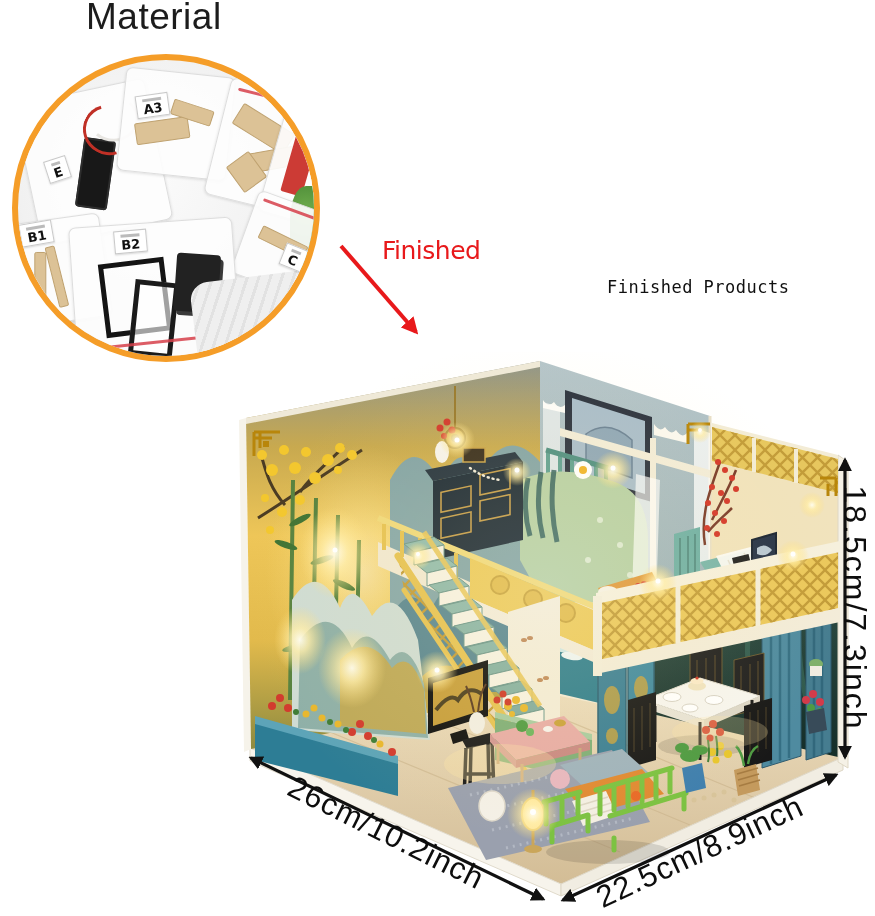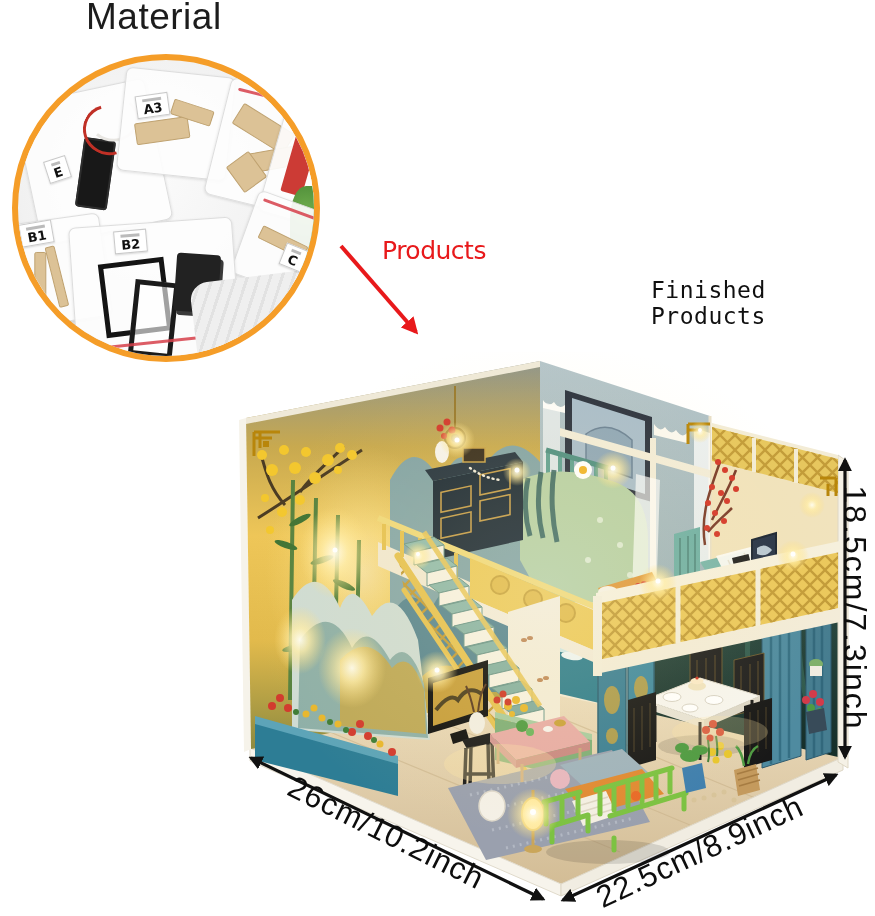--- a/index.html
+++ b/index.html
@@ -4,22 +4,22 @@
 <style>
   html,body{margin:0;padding:0;background:#ffffff;}
   body{position:relative;width:875px;height:916px;overflow:hidden;
        font-family:"Liberation Sans", sans-serif;}
   .abs{position:absolute;}
 
   
   .material-label{left:86px;top:-4px;font-size:37px;color:#1c1c1c;letter-spacing:.5px;}
   .handmade-label{left:382px;top:236px;font-size:25px;color:#e8191b;letter-spacing:-.5px;
                   font-family:"DejaVu Sans", sans-serif;}
-  .finished-label{left:607px;top:277px;font-size:23px;color:#101010;
-                  font-family:"DejaVu Sans Mono", monospace;letter-spacing:.5px;margin-left:44px;}
+  .finished-label{left:607px;top:277px;font-size:17px;color:#101010;
+                  font-family:"DejaVu Sans Mono", monospace;letter-spacing:.5px;}
   .dim{color:#0d0d0d;white-space:nowrap;font-family:"Liberation Sans", sans-serif;}
   .dim-height{left:854px;top:608px;font-size:32px;letter-spacing:2px;
               transform:translate(-50%,-50%) rotate(90deg);}
   .dim-left{left:386px;top:833px;font-size:31px;letter-spacing:1px;
             transform:translate(-50%,-50%) rotate(26.5deg);}
   .dim-right{left:700px;top:852px;font-size:31px;letter-spacing:1px;
              transform:translate(-50%,-50%) rotate(-25deg);}
 
   
   .material-circle{left:12px;top:54px;width:308px;height:308px;box-sizing:border-box;
@@ -77,21 +77,21 @@
   <div class="abs" style="left:176px;top:216px;width:128px;height:92px;border-radius:18px;transform:rotate(-7deg);
        background:repeating-linear-gradient(115deg,#efefef 0 8px,#e2e2e2 8px 11px);"></div>
 
   <div class="chip" style="left:28px;top:98px;transform:rotate(-18deg);"><small></small><span>E</span></div>
   <div class="chip" style="left:118px;top:34px;transform:rotate(-8deg);"><small></small><span>A3</span></div>
   <div class="chip" style="left:2px;top:162px;transform:rotate(-10deg);"><small></small><span>B1</span></div>
   <div class="chip" style="left:96px;top:170px;transform:rotate(-5deg);"><small></small><span>B2</span></div>
   <div class="chip" style="left:264px;top:186px;transform:rotate(22deg);"><small></small><span>C</span></div>
 </div>
 
-<div class="abs handmade-label">Products</div>
+<div class="abs handmade-label">Finished</div>
 <div class="abs finished-label">Finished Products</div>
 
 <svg class="abs" style="left:236px;top:352px;" width="620" height="552" viewBox="236 352 620 552">
   <defs>
     <linearGradient id="lwall" x1="0" y1="0" x2="0" y2="1">
       <stop offset="0" stop-color="#8f958b"></stop>
         <stop offset=".22" stop-color="#c8a94f"></stop>
       <stop offset=".45" stop-color="#eec658"></stop>
         <stop offset=".72" stop-color="#e2ba4c"></stop>
       <stop offset="1" stop-color="#8d8a3f"></stop>

